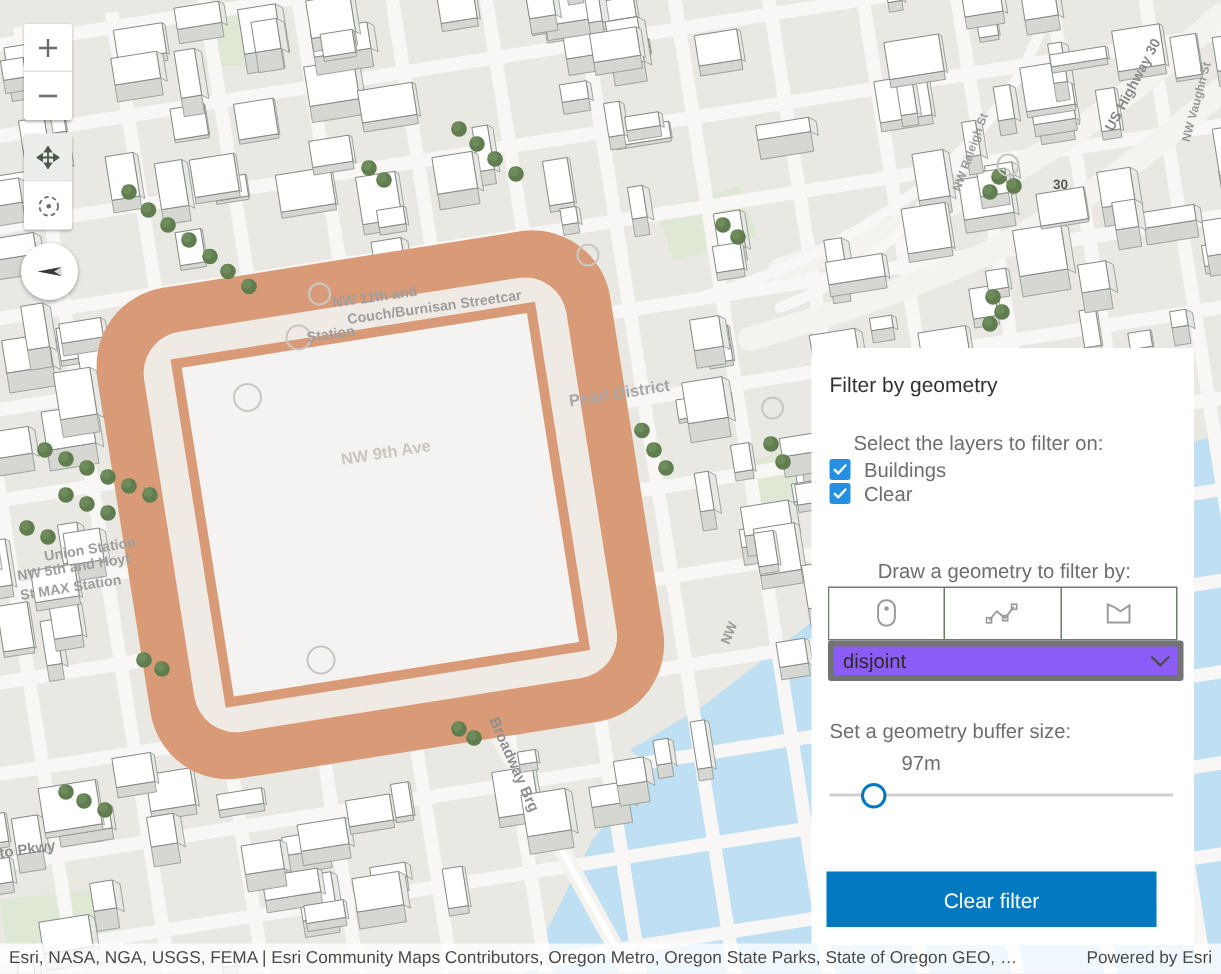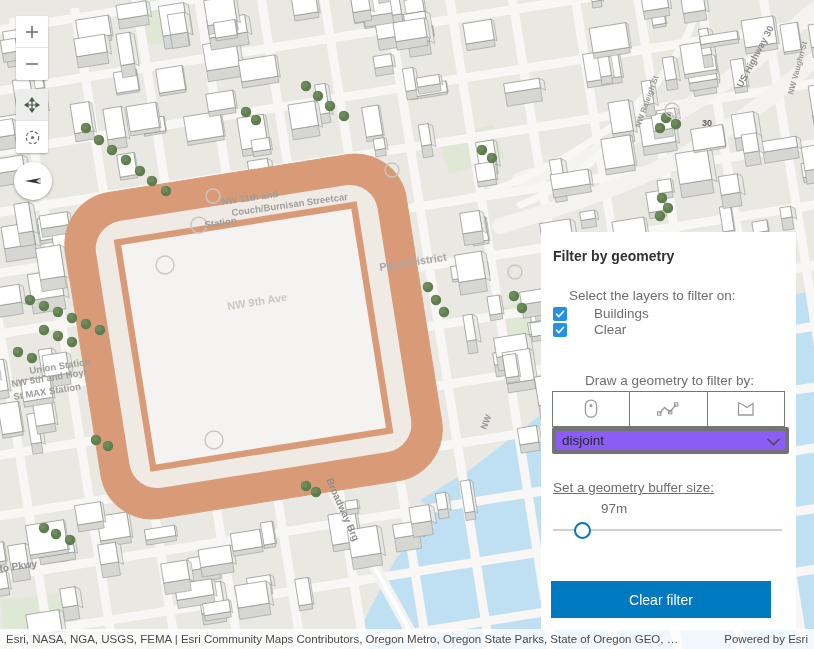--- a/index.html
+++ b/index.html
@@ -87,41 +87,39 @@
   #panel {
     position: absolute;
     left: 541px; top: 232px;
     width: 255px; height: 398px;
     background: #ffffff;
     padding: 14px 10px 0 10px;
     overflow: hidden;
   }
   #panel-title {
     font-size: 14px;
-    font-weight: bold;
+    font-weight: normal;
     color: #323232;
     margin: 2px 0 0 2px;
   }
   .field-label {
     font-size: 13.5px;
     color: #6e6e6e;
     margin: 0 0 3px 2px;
   }
   #layers-label  { margin-top: 24px; margin-left: 18px; }
   #draw-label    { margin-top: 36px; text-align: center; }
   #spatial-label { margin-top: 26px; }
-  #buffer-label  { margin-top: 26px; text-decoration: underline; }
+  #buffer-label  { margin-top: 26px; }
 
   
   .chk-row {
     display: flex;
-    align-items: center;
     margin: 1px 0 1px 2px;
     cursor: pointer;
-    gap: 18px;
   }
   .chk-box {
     width: 14px; height: 14px;
     border-radius: 2px;
     background: #2590e3;
     display: flex;
     align-items: center;
     justify-content: center;
     flex: 0 0 auto;
   }

